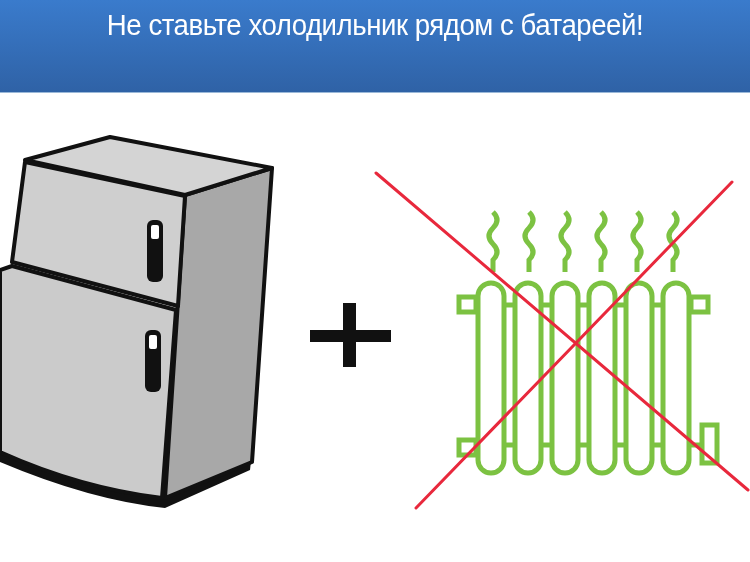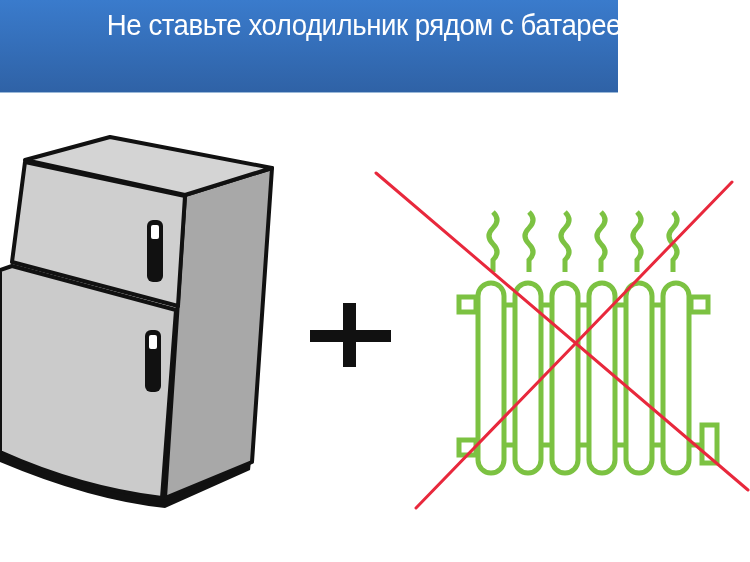--- a/index.html
+++ b/index.html
@@ -1,17 +1,17 @@
 <!DOCTYPE html>
 <html><head>
 <meta charset="utf-8">
 <style>
   html,body{margin:0;padding:0;}
   body{width:750px;height:562px;background:#ffffff;position:relative;overflow:hidden;font-family:"Liberation Sans",sans-serif;}
-  .banner{position:absolute;left:0;top:0;width:618px;height:92px;background:linear-gradient(#3a7bcc,#2f62a6);border-bottom:1px solid #9ab8d8;text-decoration:underline;}
+  .banner{position:absolute;left:0;top:0;width:750px;height:92px;background:linear-gradient(#3a7bcc,#2f62a6);border-bottom:1px solid #9ab8d8;text-decoration:underline;}
   .banner-title{position:absolute;left:0;top:8px;width:750px;text-align:center;color:#ffffff;font-size:30px;letter-spacing:-0.5px;transform:scaleX(0.92);transform-origin:center;}
   svg.art{position:absolute;left:0;top:0;}
 </style>
 </head>
 <body>
 
 <div class="banner">
   <div class="banner-title">Не ставьте холодильник рядом с батареей!</div>
 </div>
 

